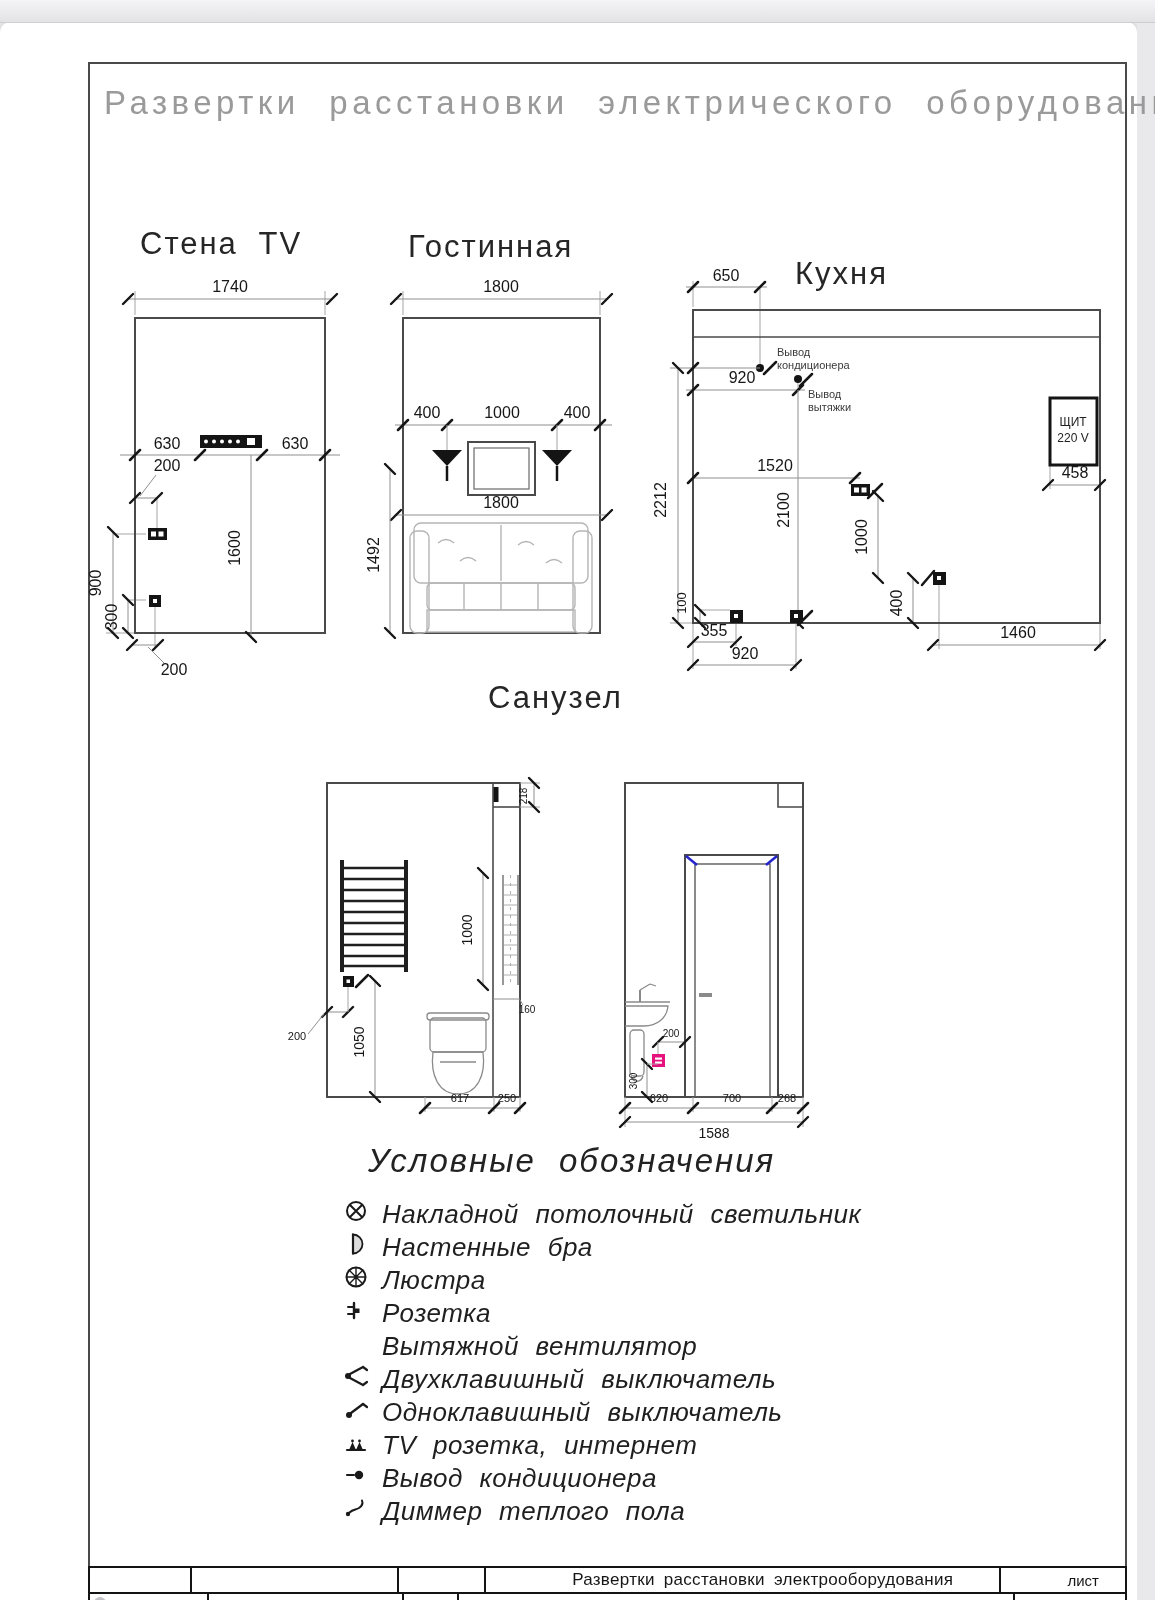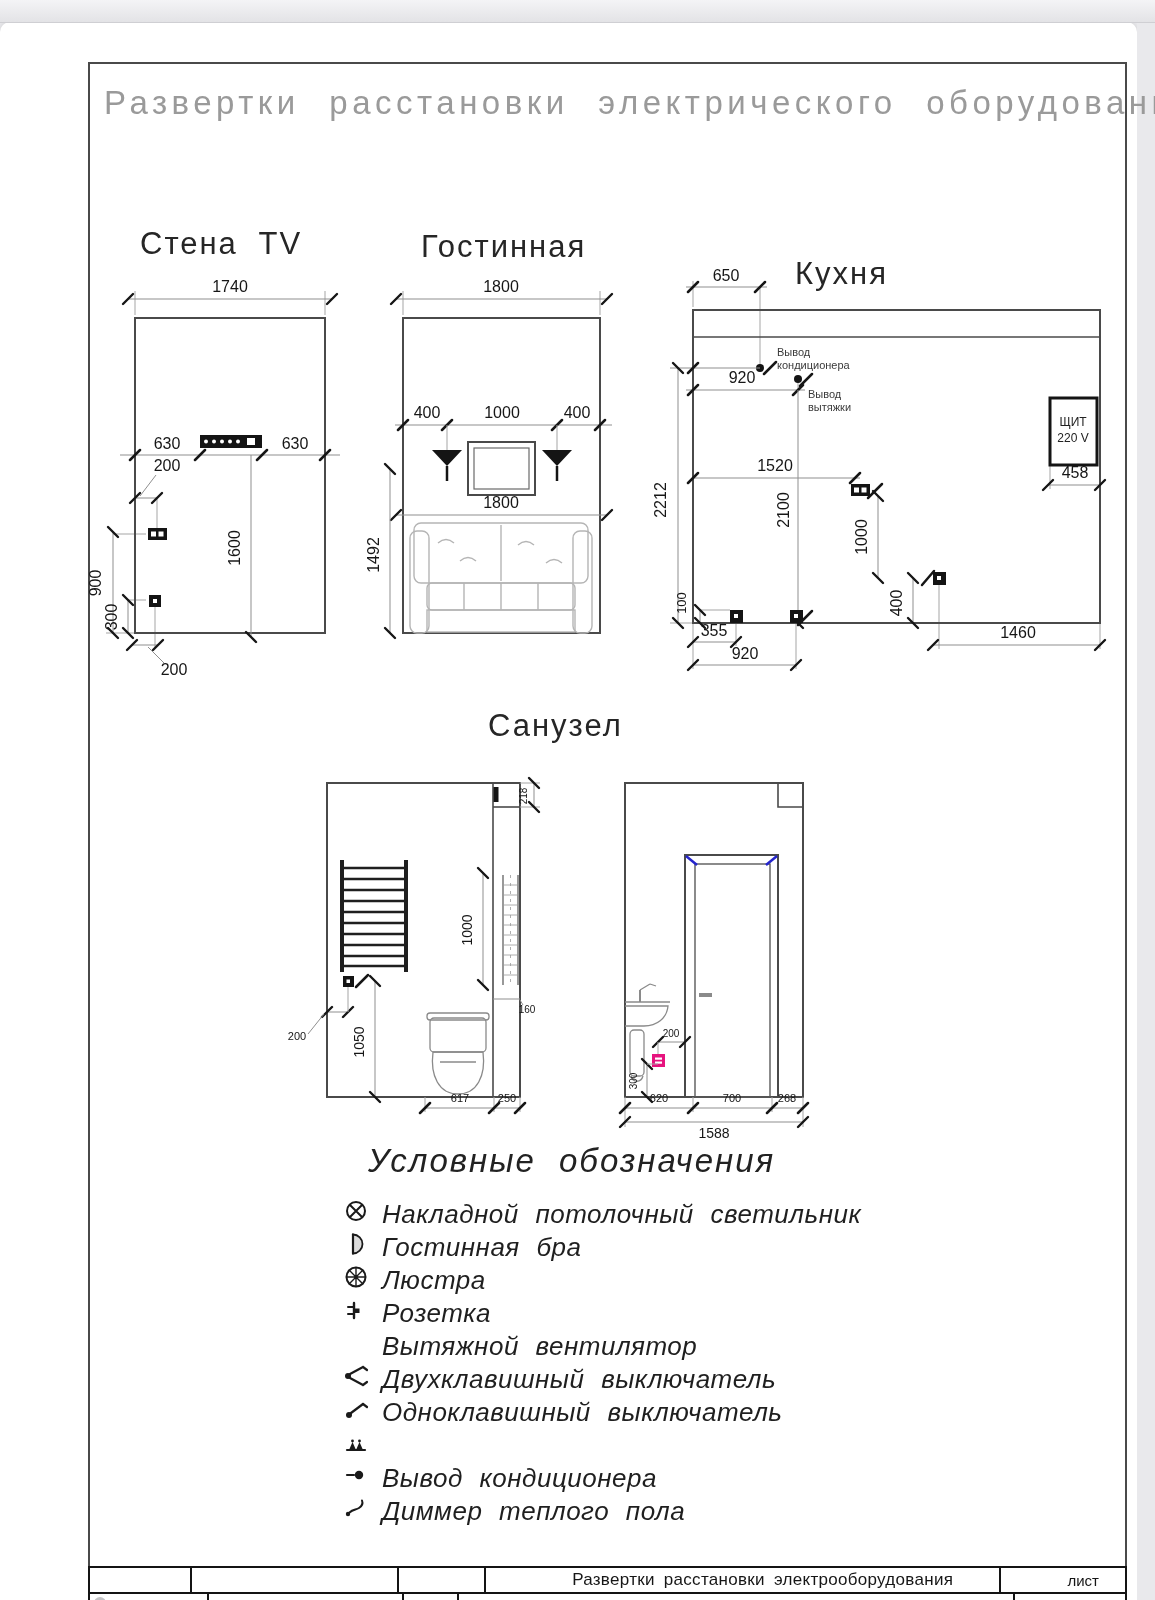--- a/index.html
+++ b/index.html
@@ -55,23 +55,23 @@
 <body>
 
 <div id="screen">
   <div id="topbar"></div>
   <div id="sheet"></div>
   <div id="rightgutter"></div>
   <div id="frame"></div>
 
   <div id="main-title" class="z">Развертки расстановки электрического оборудования</div>
   <div class="z sec-title" style="left:140px;top:226px;width:190px;">Стена TV</div>
-  <div class="z sec-title" style="left:421px;top:229px;width:190px;">Гостинная</div>
+  <div class="z sec-title" style="left:408px;top:229px;width:190px;">Гостинная</div>
   <div class="z sec-title" style="left:795px;top:228px;width:180px;margin-top:28px;">Кухня</div>
-  <div class="z sec-title" style="left:488px;top:708px;width:180px;">Санузел</div>
+  <div class="z sec-title" style="left:488px;top:680px;width:180px;">Санузел</div>
 
   <svg class="draw" style="left:88px;top:265px;" width="258" height="428" viewBox="0 0 258 428">
     <defs>
       <marker id="tk" markerWidth="16" markerHeight="16" refX="8" refY="8" orient="auto" markerUnits="userSpaceOnUse">
         <path d="M3,13 L13,3" stroke="#161616" stroke-width="2.4" stroke-linecap="round"></path>
       </marker>
     </defs>
     <g>
       <path class="thin" d="M47,50 V26 M237,50 V26"></path>
       <path class="thin" d="M69,233 V263 M25,269 H58 M40,335 H58 M47,368 H18 M67,342 V382"></path>
@@ -350,21 +350,21 @@
       </span>
       <span class="llab">Накладной потолочный светильник</span>
     </div>
     <div class="lrow">
       <span class="lic">
         <svg class="lsvg" width="26" height="26">
             <path d="M10,3.5 a9.5,9.5 0 0 1 0,19 z" fill="#dcdcdc" stroke="#1a1a1a" stroke-width="1.8"></path>
             <path class="lk" d="M10,3.5 V22.5" stroke-width="2.2"></path>
           </svg>
       </span>
-      <span class="llab">Гостинная бра</span>
+      <span class="llab">Настенные бра</span>
     </div>
     <div class="lrow">
       <span class="lic">
         <svg class="lsvg" width="26" height="26">
             <circle class="lk" cx="13" cy="13" r="9.5" stroke-width="2"></circle>
             <path class="lk" d="M13,3.5 V22.5 M3.5,13 H22.5 M6.3,6.3 L19.7,19.7 M19.7,6.3 L6.3,19.7" stroke-width="1.4"></path>
           </svg>
       </span>
       <span class="llab">Люстра</span>
     </div>
@@ -405,20 +405,21 @@
     <div class="lrow">
       <span class="lic">
         <svg class="lsvg" width="26" height="26">
             <path class="lk" d="M4,21 H22" stroke-width="2.2"></path>
             <path d="M6,21 L9.5,13 L13,21 Z" fill="#1a1a1a"></path>
             <path d="M13,21 L16.5,13 L20,21 Z" fill="#1a1a1a"></path>
             <circle cx="9.5" cy="12" r="1.4" fill="#1a1a1a"></circle>
             <circle cx="16.5" cy="12" r="1.4" fill="#1a1a1a"></circle>
           </svg>
       </span>
+      <span class="llab">TV розетка, интернет</span>
     </div>
     <div class="lrow">
       <span class="lic">
         <svg class="lsvg" width="26" height="26">
             <path class="lk" d="M4,13 H11" stroke-width="2.2"></path>
             <circle cx="16" cy="13" r="4.2" fill="#1a1a1a"></circle>
           </svg>
       </span>
       <span class="llab">Вывод кондиционера</span>
     </div>

